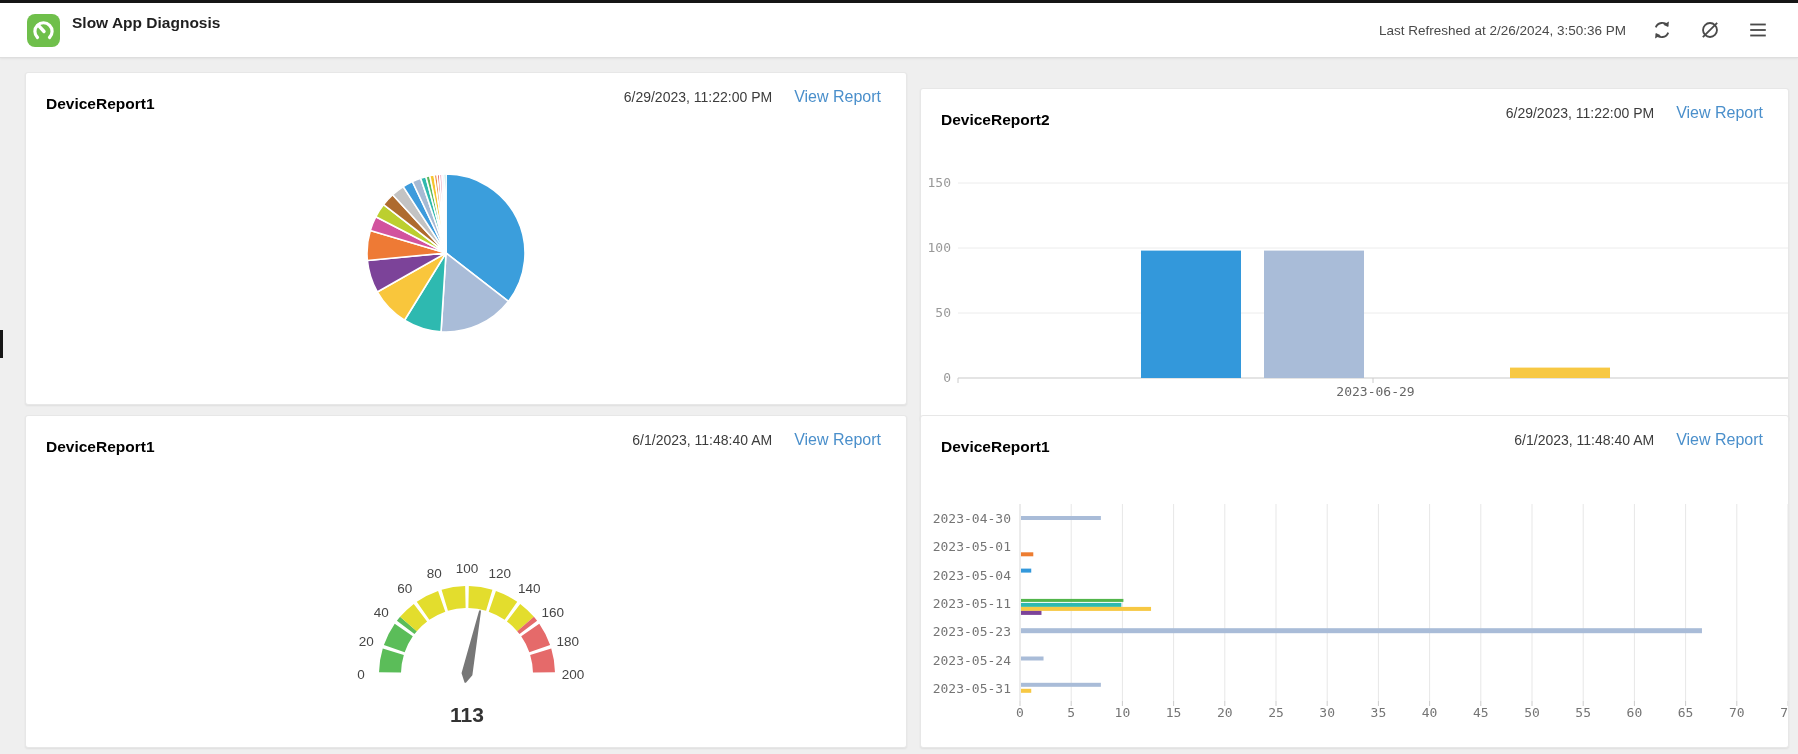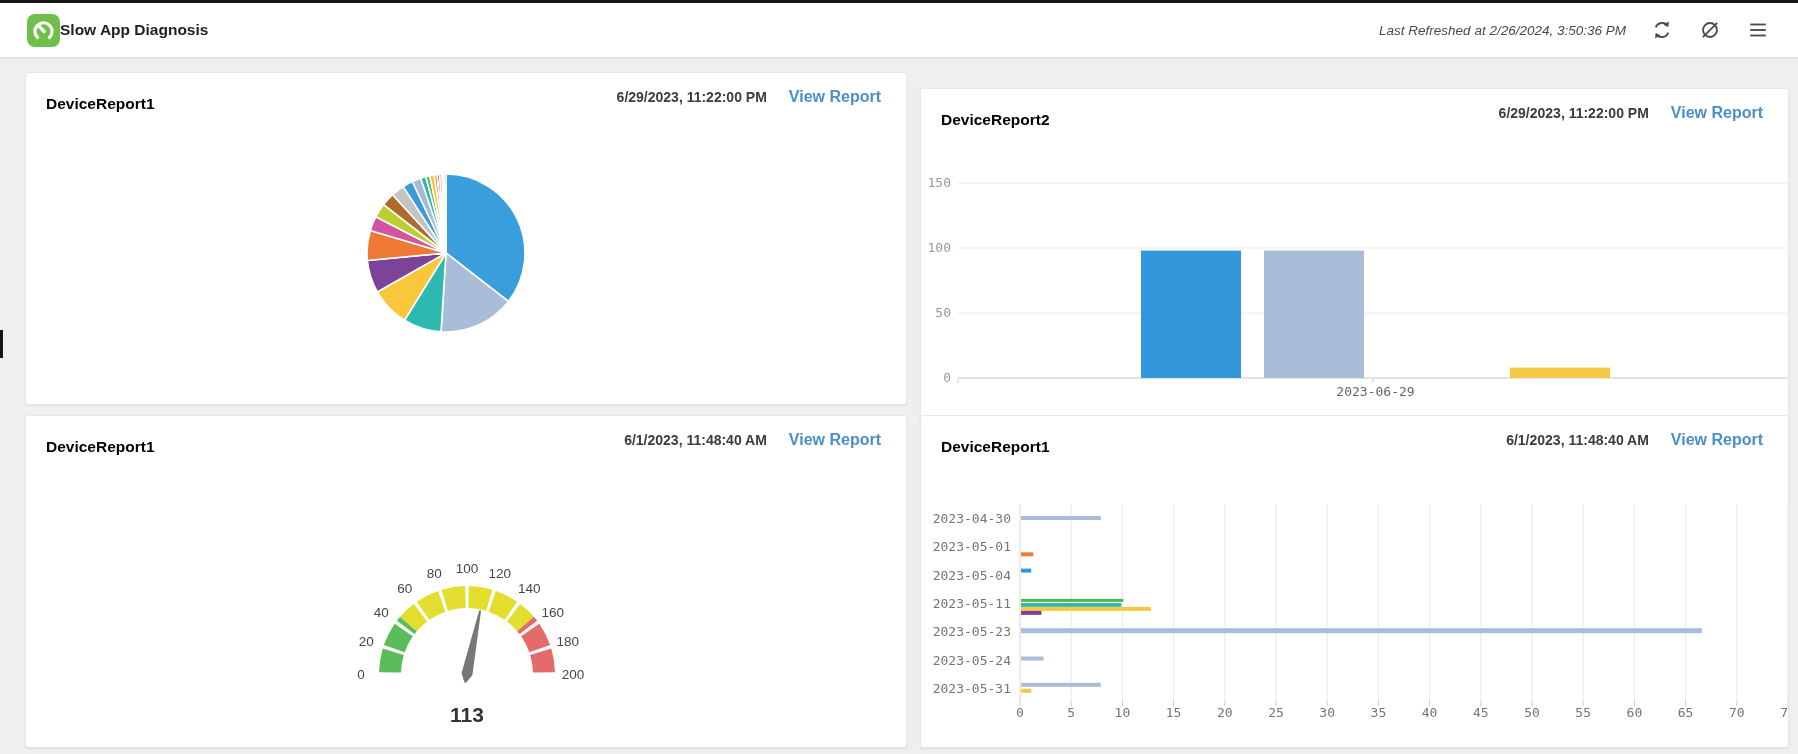--- a/index.html
+++ b/index.html
@@ -11,43 +11,43 @@
   }
   .top-strip{position:absolute;top:0;left:0;width:1798px;height:3px;background:#161616;z-index:50;}
   .left-notch{position:absolute;top:330px;left:0;width:3px;height:28px;background:#161616;z-index:50;}
 
   
   .app-header{
     position:absolute;top:3px;left:0;width:1798px;height:54px;background:#ffffff;
     border-bottom:1px solid #dedede;box-shadow:0 1px 2px rgba(0,0,0,.06);
     display:flex;align-items:center;z-index:10;
   }
-  .brand{display:flex;align-items:center;margin-left:27px;}
+  .brand{display:flex;align-items:flex-start;gap:12px;margin-left:27px;}
   .logo{width:33px;height:33px;border-radius:8px;display:flex;align-items:center;justify-content:center;}
   .app-title{font-size:15.5px;font-weight:bold;color:#1f1f1f;}
-  .header-right{margin-left:auto;display:flex;align-items:center;gap:24px;margin-right:28px;font-style:italic;}
+  .header-right{margin-left:auto;display:flex;align-items:center;gap:24px;margin-right:28px;}
   .refreshed{font-size:13.5px;color:#4a4a4a;}
   .hicon{width:24px;height:24px;display:flex;align-items:center;justify-content:center;cursor:pointer;}
 
   
   .panel{
     position:absolute;background:#fff;border:1px solid #e7e7e7;border-radius:3px;
     box-shadow:0 1px 2px rgba(0,0,0,.07);
   }
   #panel-pie  {left:25px; top:72px; width:880px;height:331px;}
   #panel-bar  {left:920px;top:88px; width:867px;height:331px;}
   #panel-gauge{left:25px; top:415px;width:880px;height:331px;}
   #panel-hbar {left:920px;top:415px;width:867px;height:331px;}
 
   .panel-header{
     position:absolute;top:0;left:0;right:0;height:48px;
     display:flex;align-items:center;padding:0 25px 0 20px;box-sizing:border-box;
   }
   .panel-title{font-size:15.5px;font-weight:bold;color:#000000;margin-top:14px;}
-  .panel-meta{margin-left:auto;display:flex;align-items:center;gap:22px;font-weight:bold;}
+  .panel-meta{margin-left:auto;display:flex;align-items:center;gap:22px;}
   .panel-time{font-size:14px;color:#3c3c3c;}
   .view-link{font-size:16px;color:#4a8fcb;cursor:pointer;text-decoration:none;}
 
   .chart-svg{position:absolute;left:0;top:0;}
 </style>
 </head>
 <body>
 
 <div class="top-strip"></div>
 <div class="left-notch"></div>

